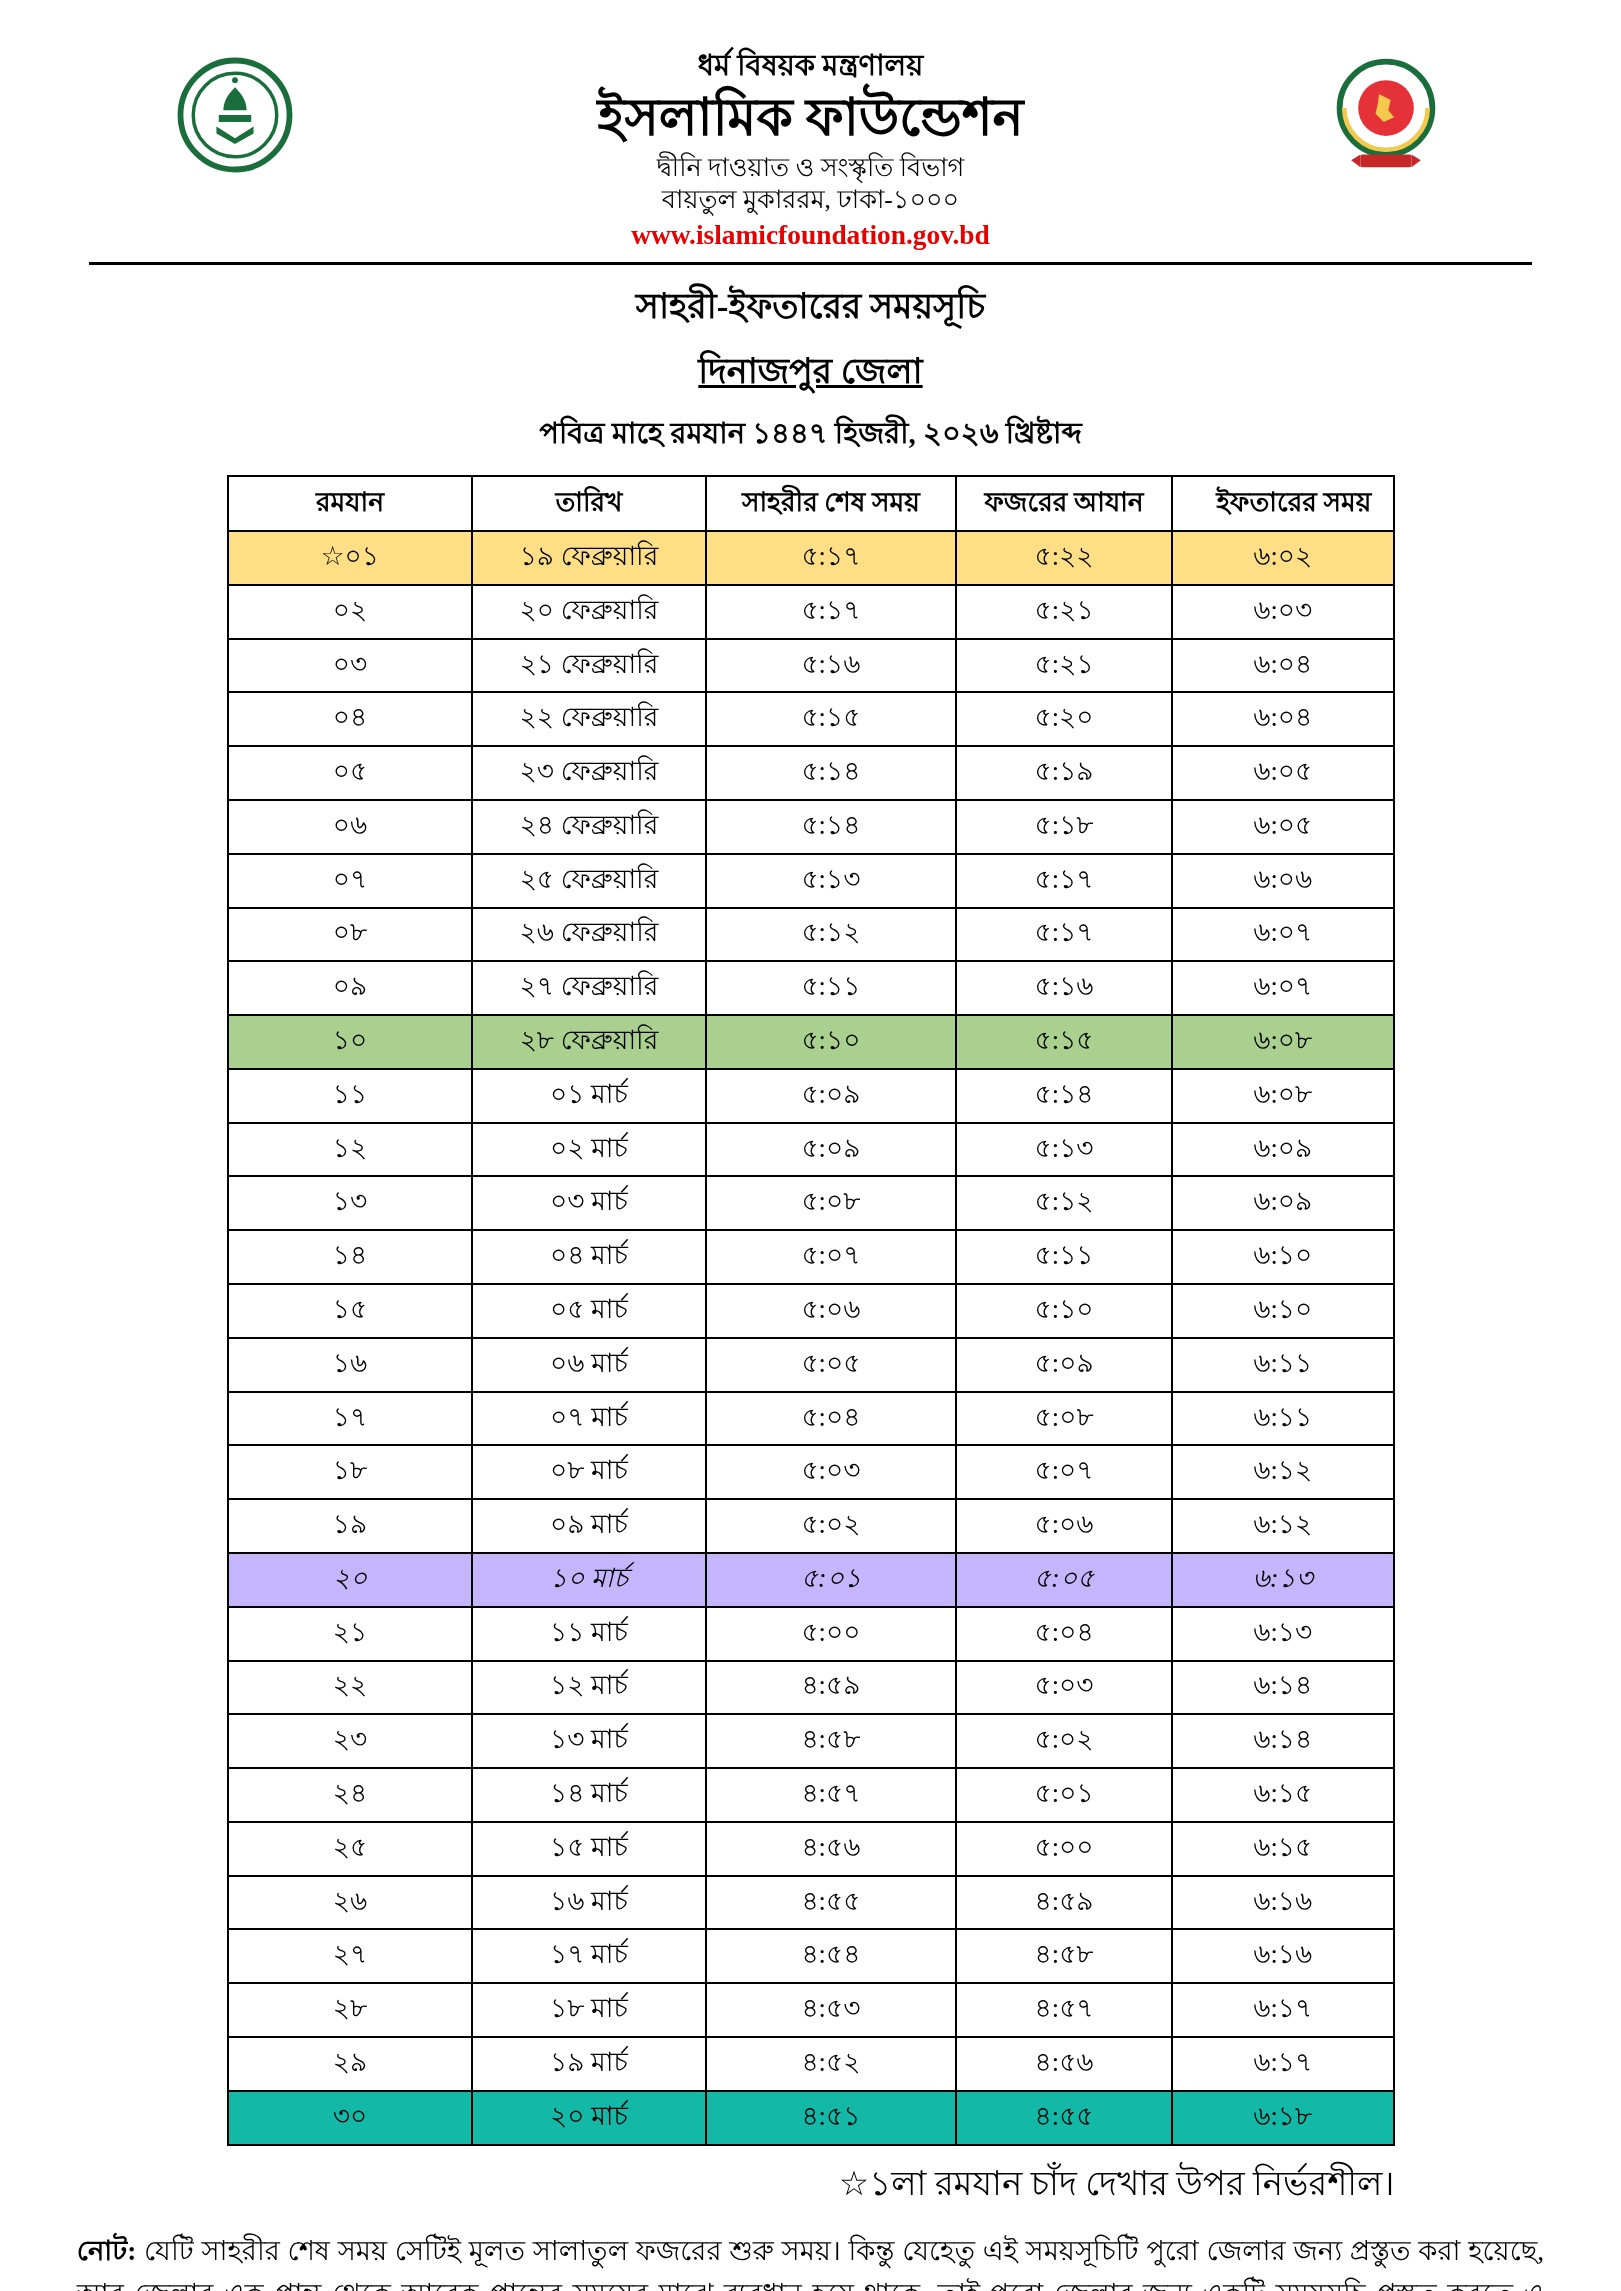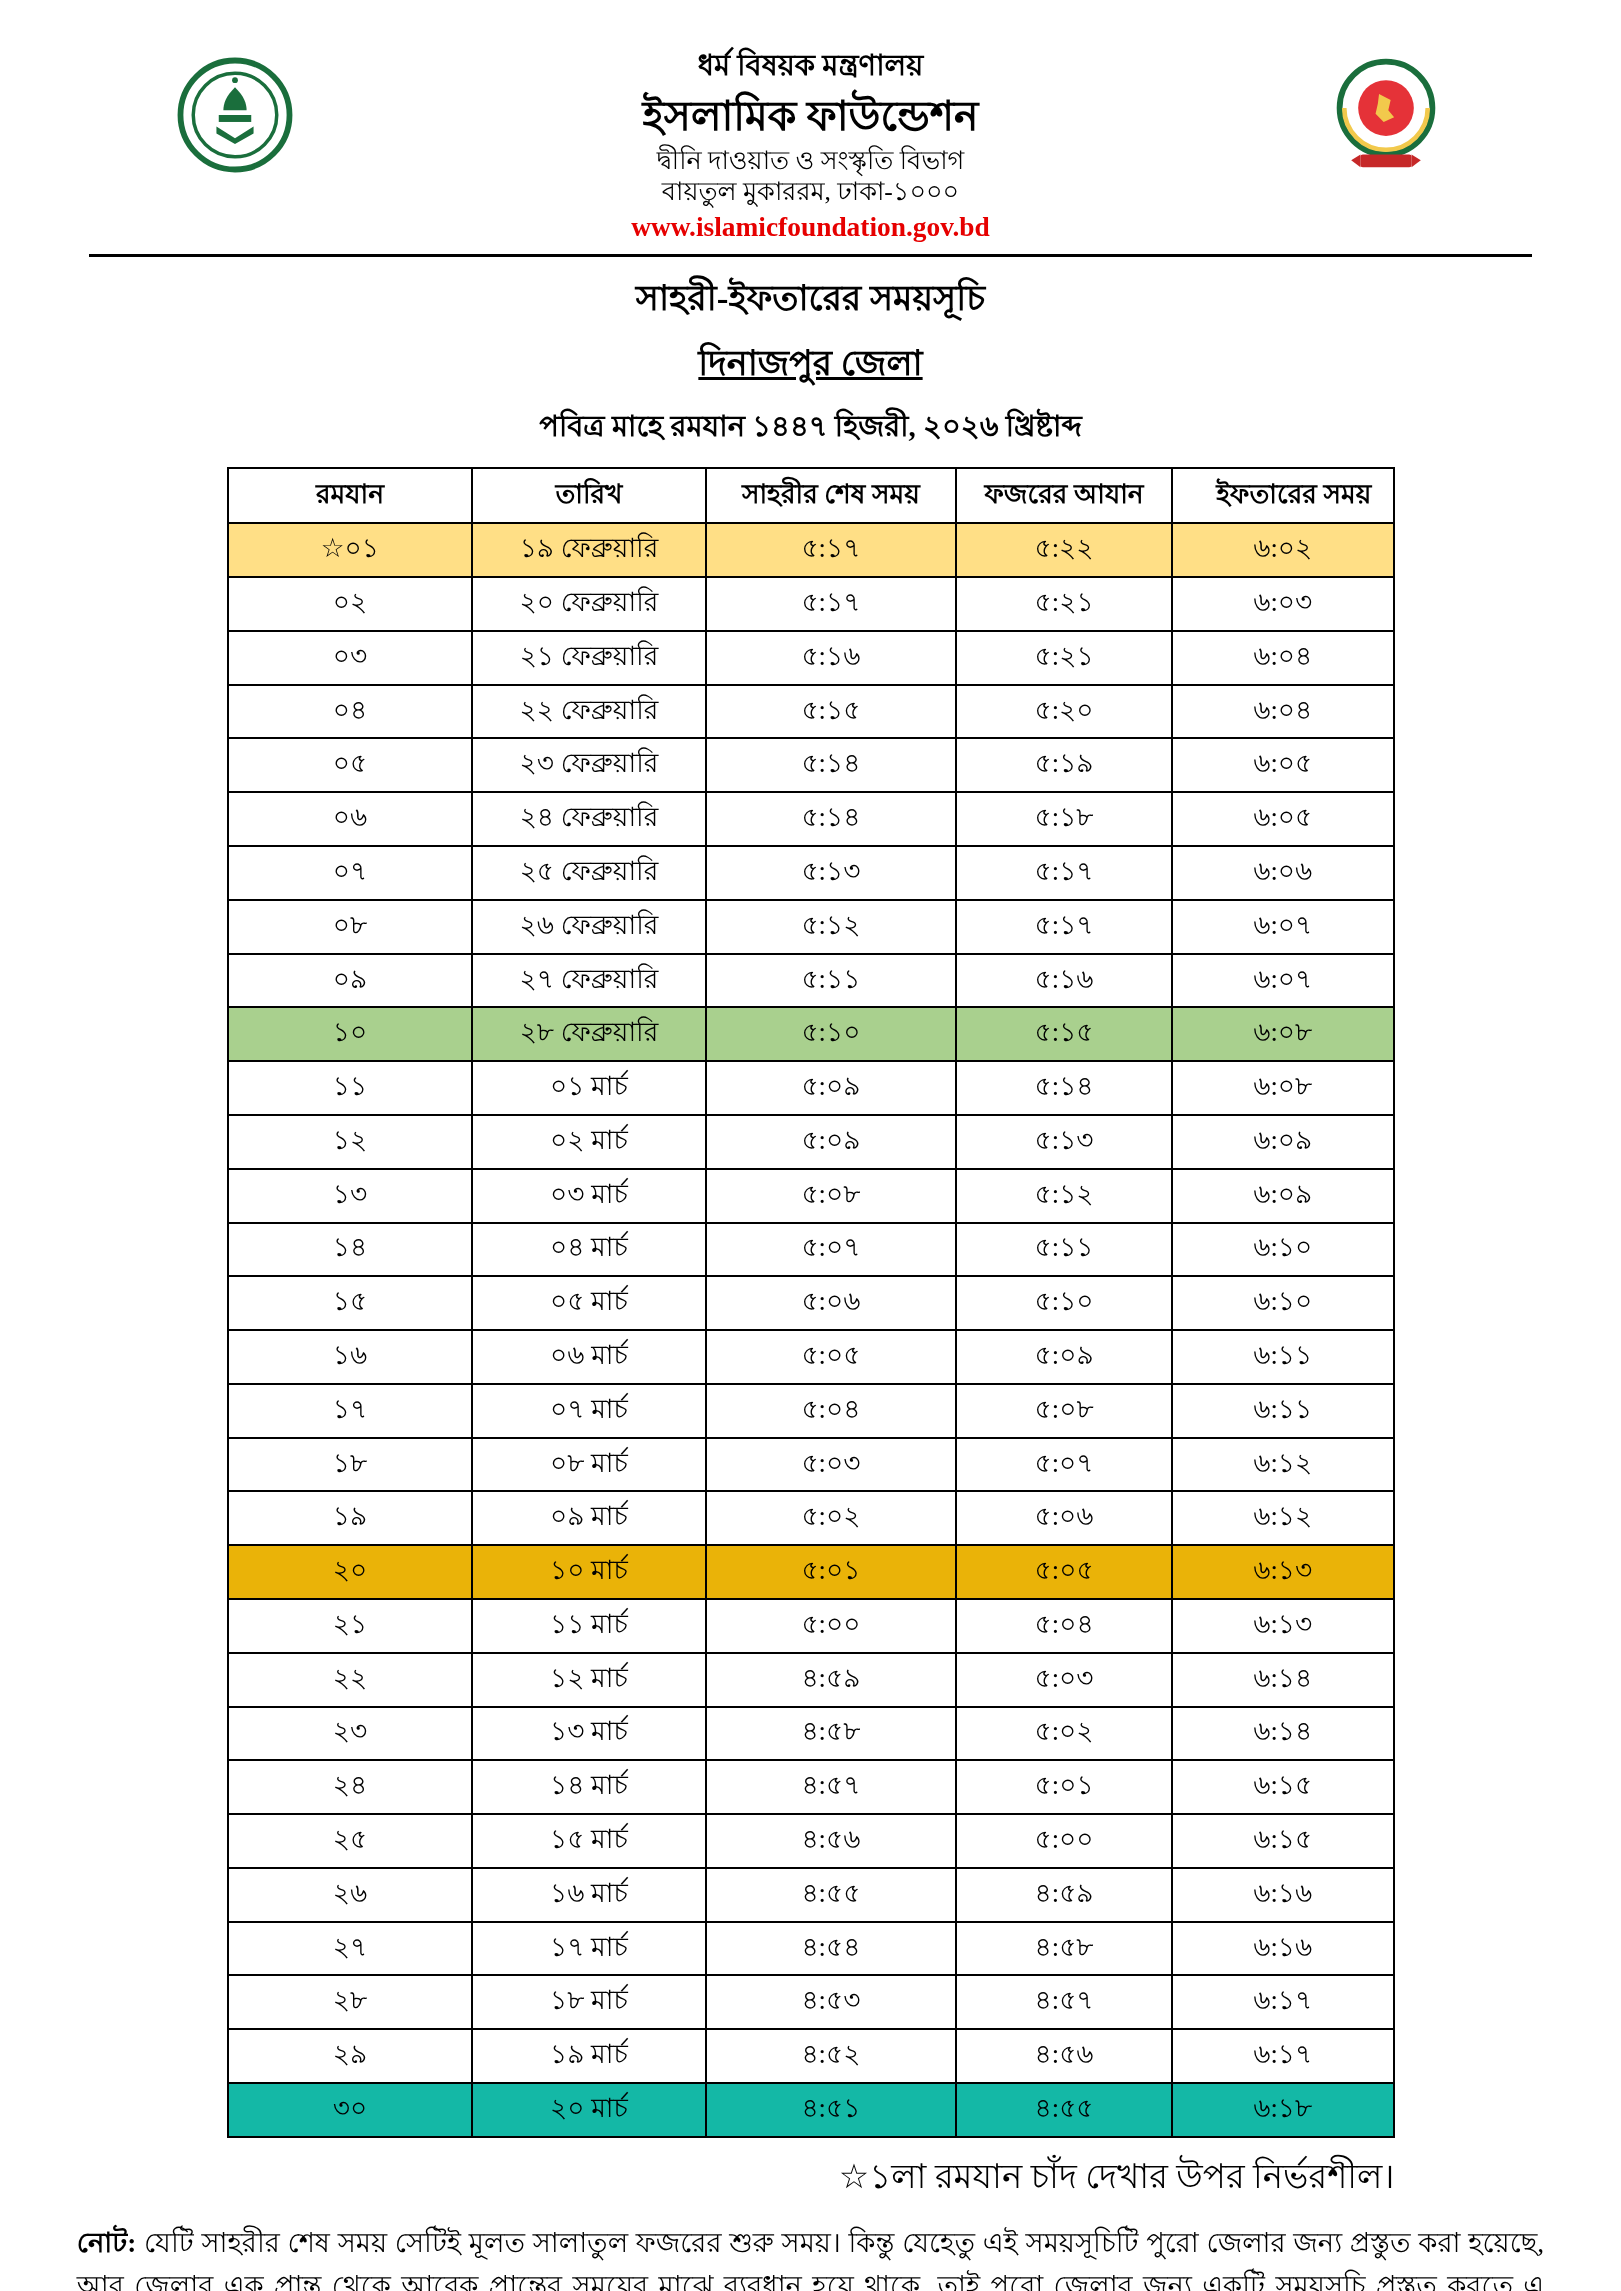--- a/index.html
+++ b/index.html
@@ -9,21 +9,21 @@
     width: 1621px; height: 2292px; margin: 0 auto; background: #fff;
     padding: 47px 69px 29px 69px; position: relative;
   }
 
   
   .header { display: flex; align-items: flex-start; padding: 0 108px; }
   .logo-box { width: 116px; height: 116px; flex: 0 0 auto; margin-top: 9.8px; }
   .logo-box svg { width: 100%; height: 100%; }
   .header-text { flex: 1 1 auto; text-align: center; line-height: 1.25; }
   .ministry { font-size: 29px; font-weight: bold; }
-  .foundation { font-size: 41px; font-weight: bold; margin-top: 8px; }
+  .foundation { font-size: 52px; font-weight: bold; margin-top: 2px; }
   .division { font-size: 25.5px; margin-top: 2px; }
   .address { font-size: 25.5px; }
   .website { font-size: 27.4px; font-weight: bold; margin-top: 2px; display: inline-block; text-decoration: none; }
 
   .header-divider { border: none; border-top: 3.9px solid #000; margin: 9.8px 19.6px 0 19.6px; }
 
   
   .title-main { text-align: center; font-size: 35px; font-weight: bold; margin-top: 13.7px; }
   .title-district { text-align: center; font-size: 35px; font-weight: bold; margin-top: 5.9px; text-decoration: underline; }
   .title-sub { text-align: center; font-size: 29px; font-weight: bold; margin-top: 7.8px; }
@@ -230,21 +230,21 @@
           <td>৫:০৭</td>
           <td>৬:১২</td>
         </tr>
         <tr>
           <td>১৯</td>
           <td>০৯ মার্চ</td>
           <td>৫:০২</td>
           <td>৫:০৬</td>
           <td>৬:১২</td>
         </tr>
-        <tr style="background: #eab308;">
+        <tr style="background: #c4b5fd; font-style: italic;">
           <td>২০</td>
           <td>১০ মার্চ</td>
           <td>৫:০১</td>
           <td>৫:০৫</td>
           <td>৬:১৩</td>
         </tr>
         <tr>
           <td>২১</td>
           <td>১১ মার্চ</td>
           <td>৫:০০</td>

